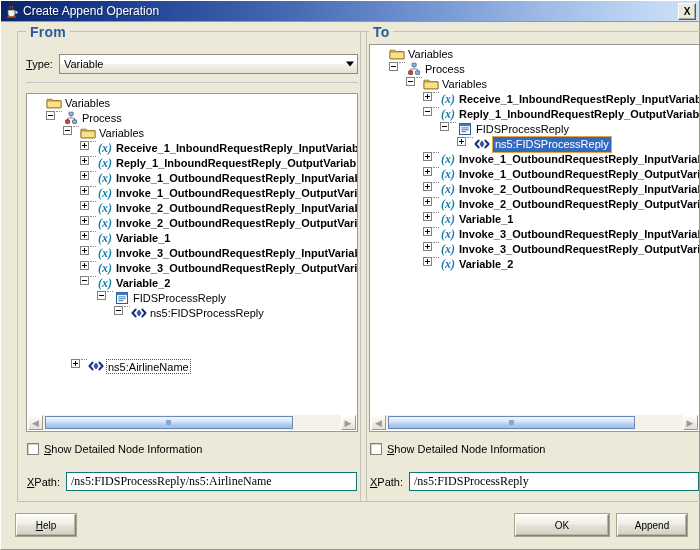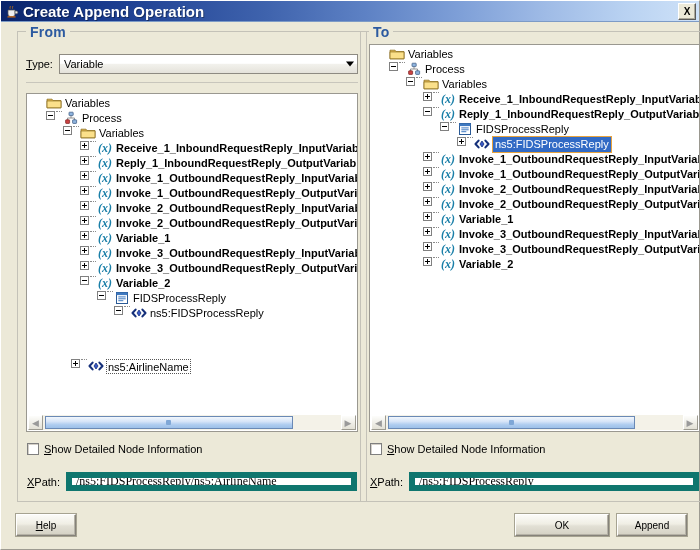--- a/index.html
+++ b/index.html
@@ -29,22 +29,22 @@
         #3f63ad 38%, #5d81c4 52%, #7fa0d8 66%,
         #9fbbe6 78%, #bad3f2 90%, #cfe2f8 100%);
     display: flex;
     align-items: center;
     padding-left: 3px;
     border-bottom: 1px solid #7d9bc6;
   }
   #title-icon { width: 16px; height: 16px; flex: 0 0 16px; margin-right: 3px; }
   #title-text {
     color: #ffffff;
-    font-size: 15px;
-    font-weight: bold;
+    font-size: 12px;
+    font-weight: normal;
     letter-spacing: 0px;
     text-shadow: 1px 1px 0 rgba(0,0,0,0.35);
     white-space: nowrap;
   }
   #close-btn {
     position: absolute;
     right: 3px; top: 2px;
     width: 16px; height: 15px;
     background: #ece9d8;
     border: 1px solid #ffffff;
@@ -261,21 +261,21 @@
     left: 9px; right: 9px;
     bottom: 10px;
     display: flex;
     align-items: center;
   }
   .xpath-label { font-size: 11px; margin-right: 6px; white-space: nowrap; }
   .xpath-input {
     flex: 1;
     height: 19px;
     background: #ffffff;
-    border: 6px solid #0f766e;
+    border: 1px solid #0f766e;
     box-sizing: border-box;
     display: flex; align-items: center;
     padding-left: 4px;
     font-family: "Liberation Serif", serif;
     font-size: 12px;
     color: #000;
     overflow: hidden;
     white-space: nowrap;
     cursor: text;
   }

